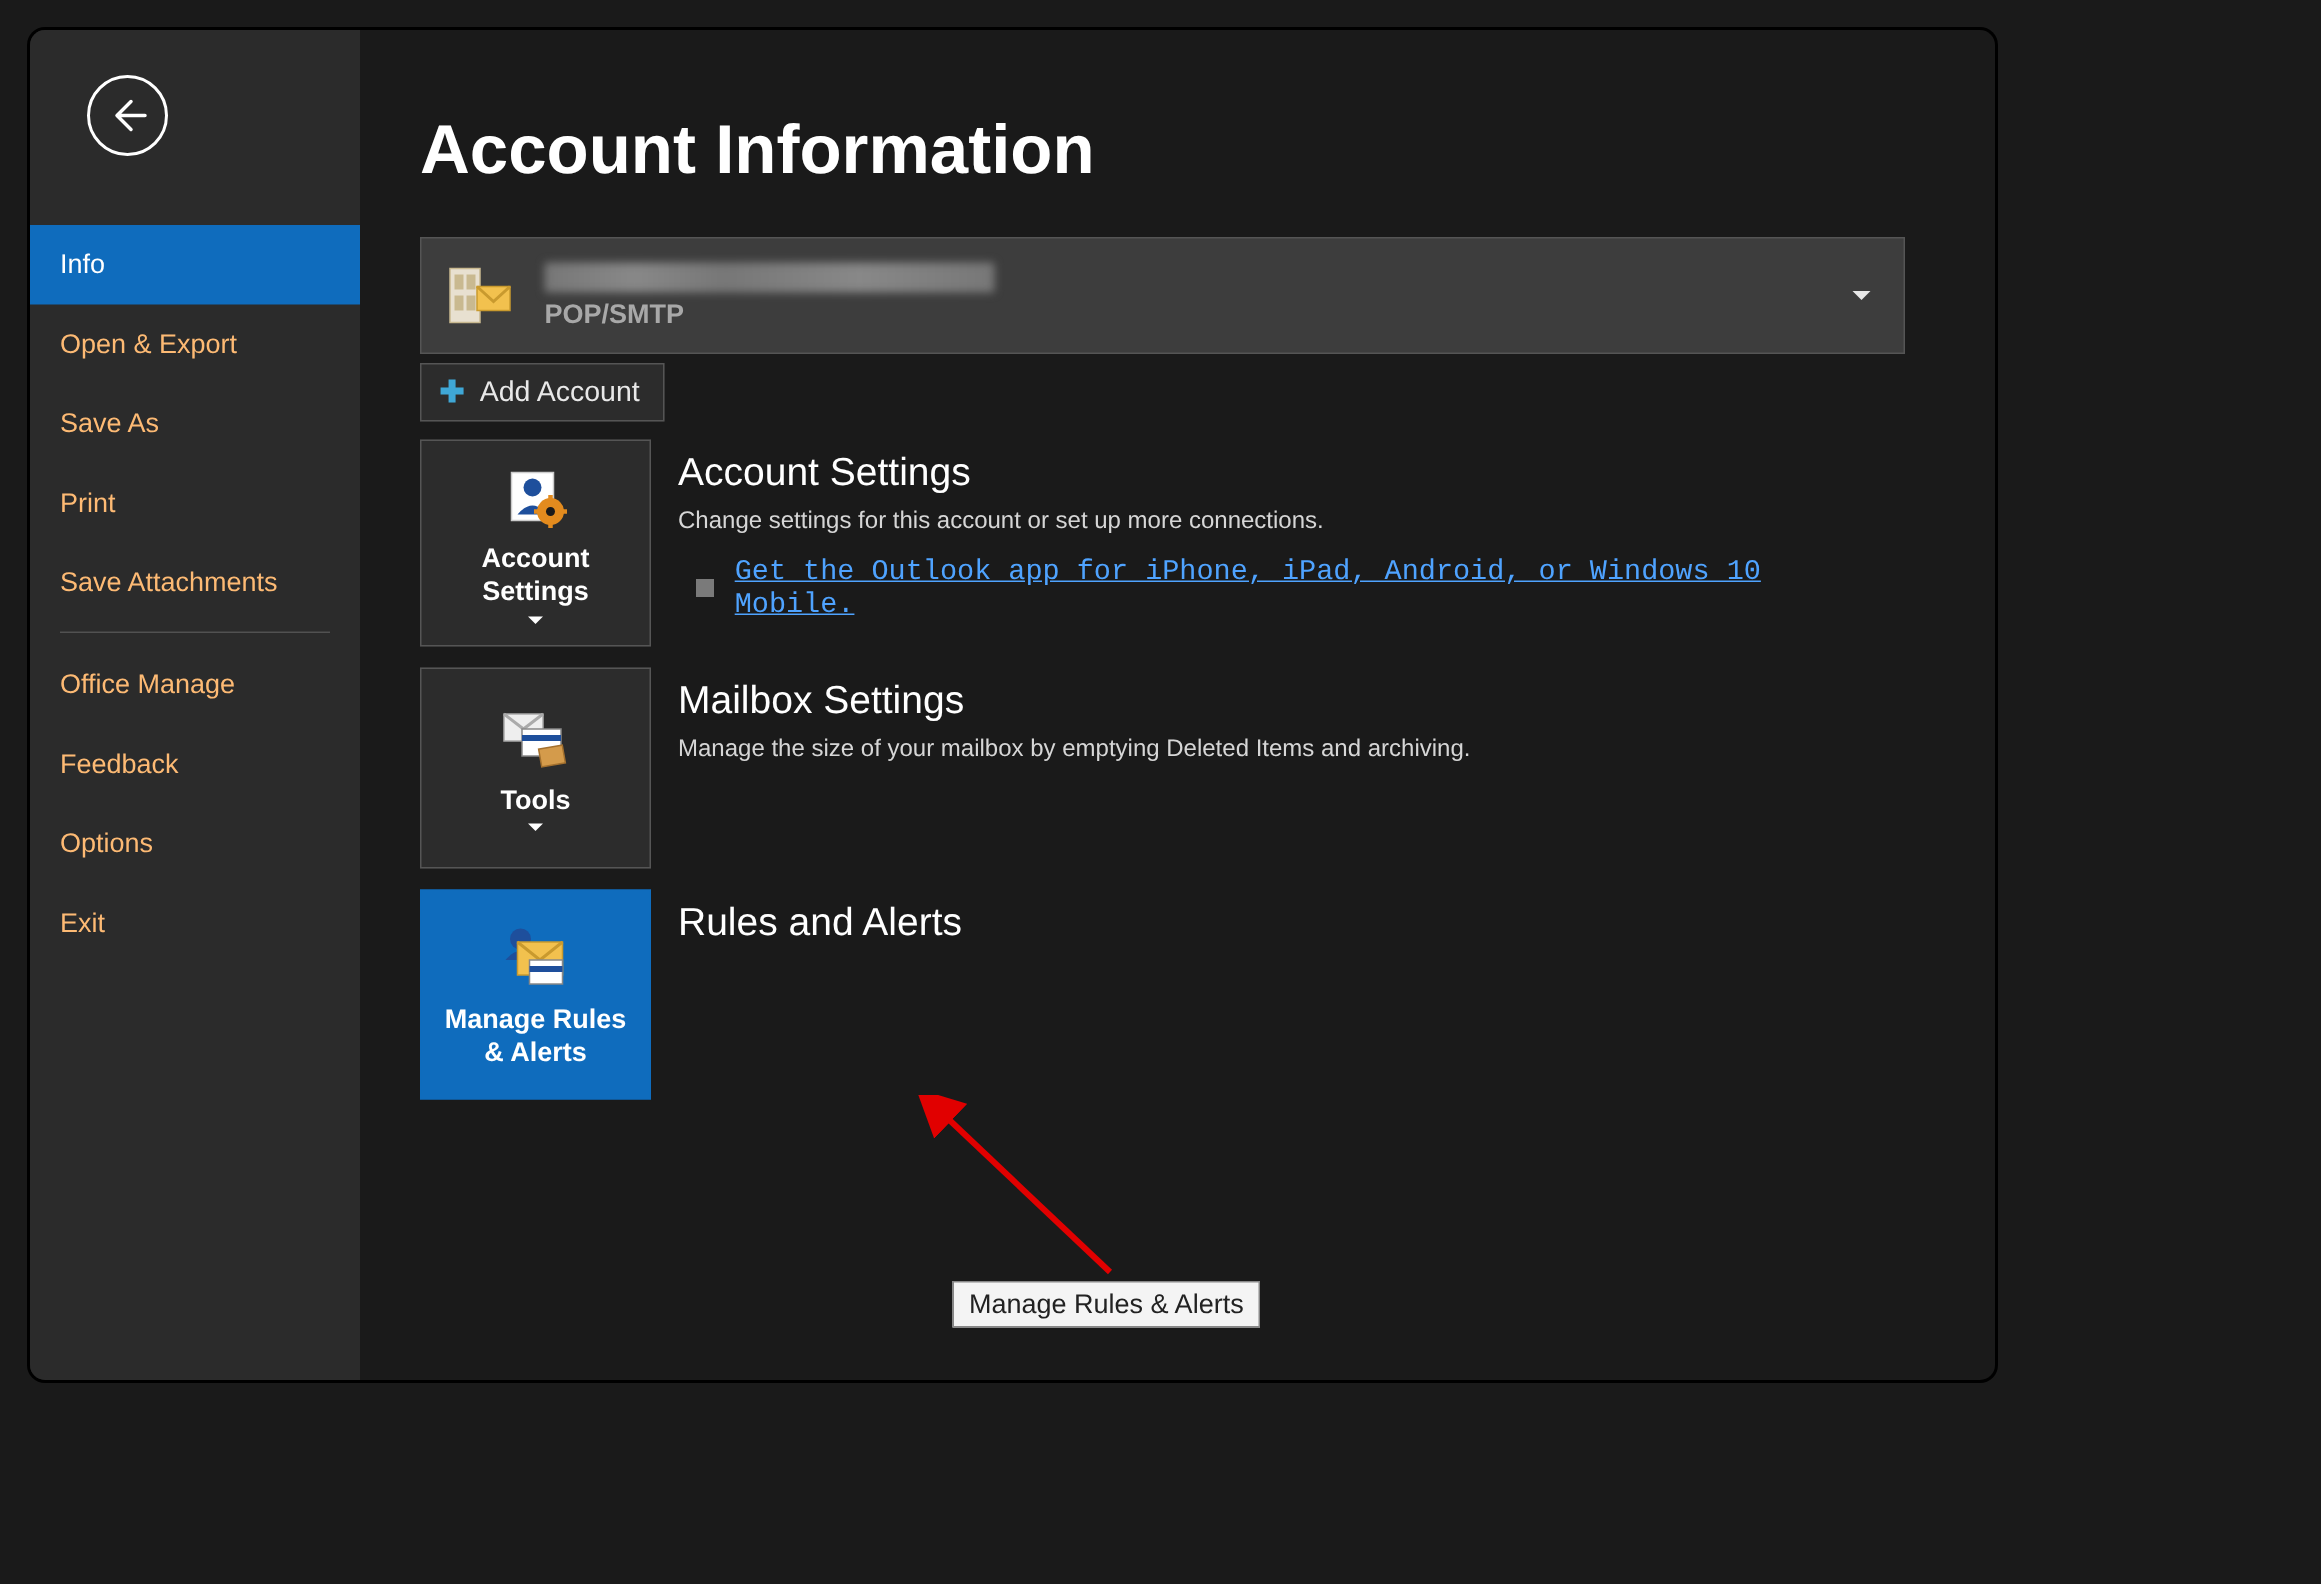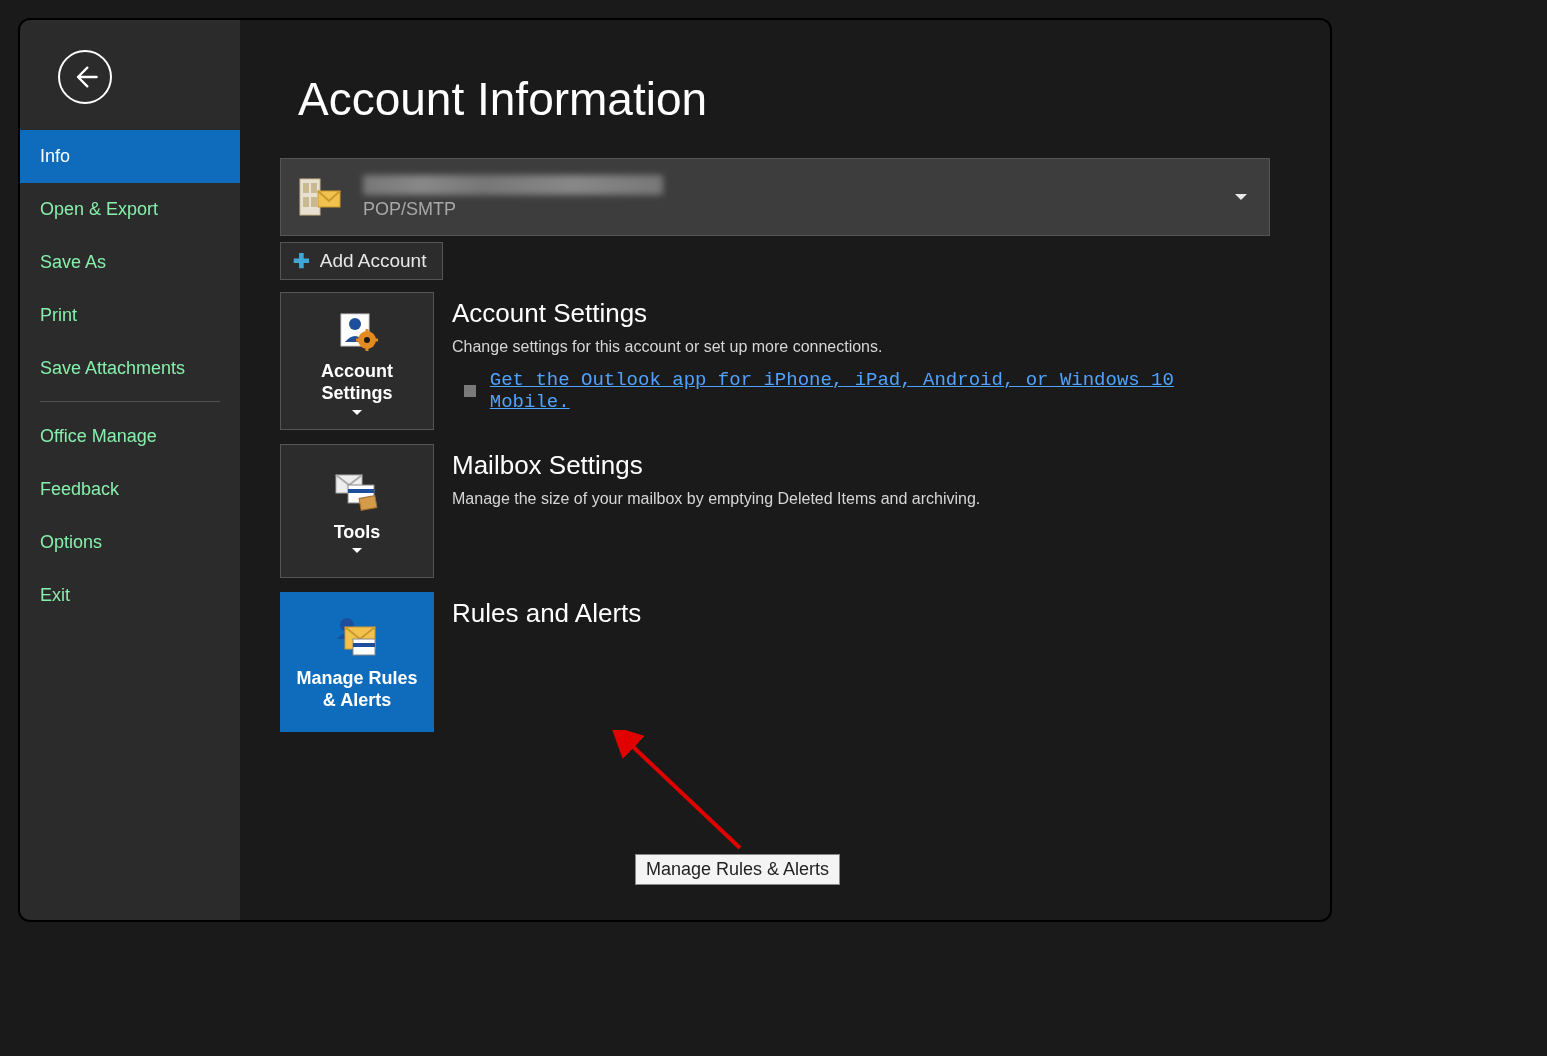--- a/index.html
+++ b/index.html
@@ -38,43 +38,44 @@
     margin: 16px 0 26px 38px;
     display: flex;
     align-items: center;
     justify-content: center;
     cursor: pointer;
   }
   .back-btn svg { width: 28px; height: 28px; }
   .nav-item {
     padding: 16px 20px;
     font-size: 18px;
-    color: #86efac;
+    color: #fdba74;
     cursor: pointer;
   }
   .nav-item.selected {
     background: #0f6cbd;
     color: #fff;
+    margin-top: 20px;
   }
   .nav-sep {
     height: 1px;
     background: #515151;
     margin: 6px 20px 8px 20px;
   }
   .main {
     flex: 1;
     padding: 30px 40px 30px 40px;
     overflow: auto;
     position: relative;
   }
   .page-title {
     font-size: 46px;
-    font-weight: 400;
+    font-weight: 700;
     color: #ffffff;
-    margin: 22px 0 32px 18px;
+    margin: 22px 0 32px 0;
   }
   .account-selector {
     width: 990px;
     height: 78px;
     background: #3d3d3d;
     border: 1px solid #555;
     display: flex;
     align-items: center;
     padding: 0 16px;
     position: relative;
@@ -86,21 +87,21 @@
     transform: translateY(-50%);
   }
   .account-icon {
     width: 50px;
     height: 44px;
     display: flex;
     align-items: center;
     justify-content: center;
     margin-right: 16px;
   }
-  .account-text { display: flex; flex-direction: column; }
+  .account-text { display: flex; flex-direction: column; font-weight: bold; }
   .account-email {
     width: 300px;
     height: 20px;
     background: linear-gradient(90deg,#777 0%,#888 20%,#777 40%,#888 70%,#777 100%);
     filter: blur(3px);
     border-radius: 2px;
   }
   .account-type { font-size: 18px; color: #a8a8a8; margin-top: 4px; }
   .add-account {
     display: inline-flex;

